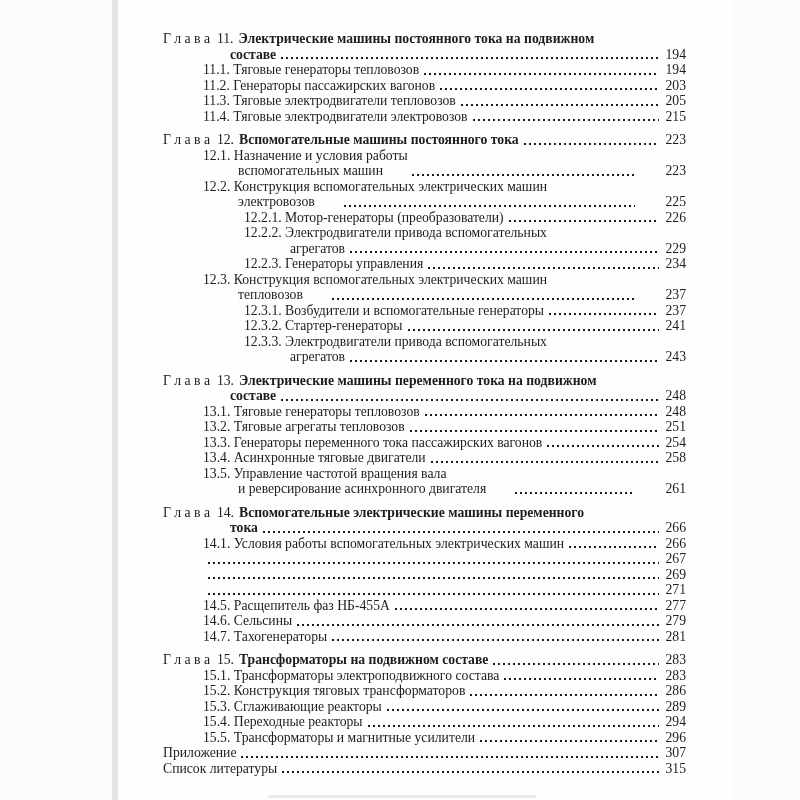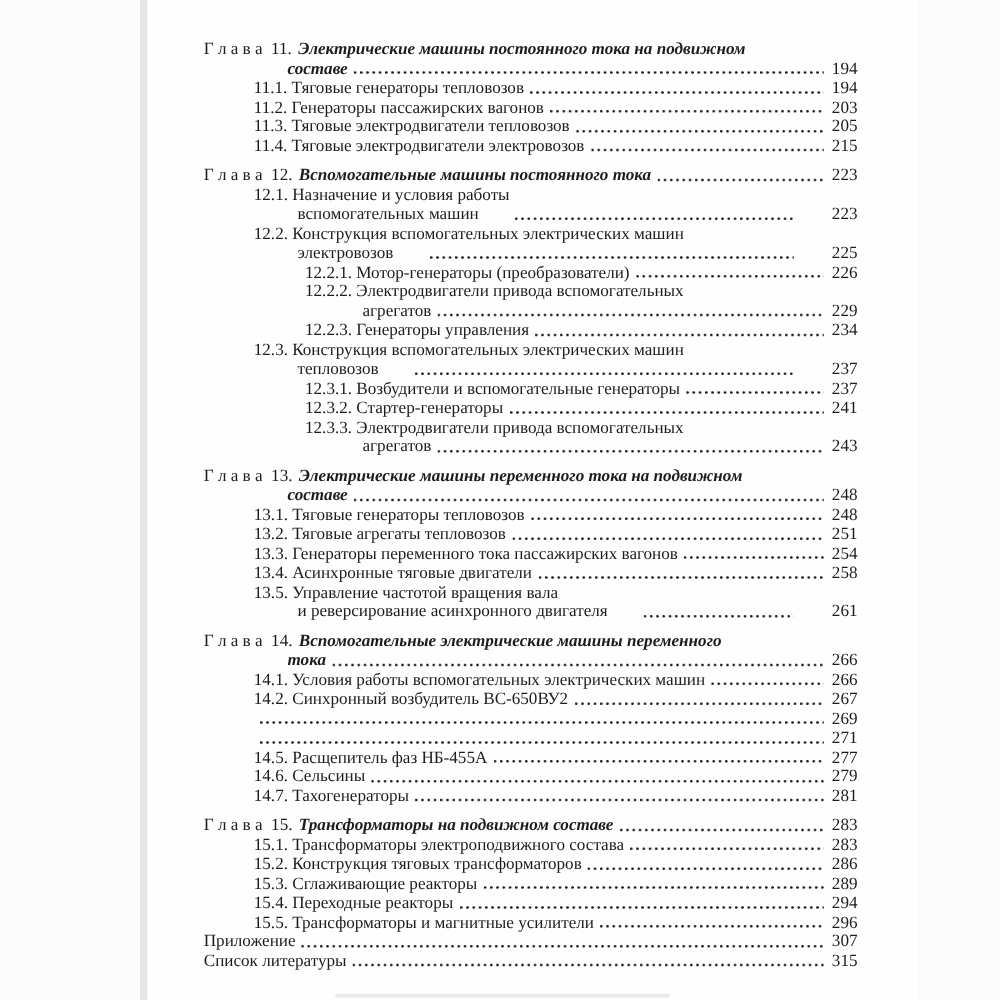--- a/index.html
+++ b/index.html
@@ -33,21 +33,21 @@
   .row { display: flex; align-items: baseline; }
   .row.gap { margin-top: 8px; }
   .ind0 { padding-left: 0; }
   .ind1 { padding-left: 40px; }
   .ind2 { padding-left: 67px; }
   .ind3 { padding-left: 75px; gap: 24px; }
   .ind4 { padding-left: 81px; }
   .ind5 { padding-left: 127px; }
   .prefix { white-space: pre; margin-right: 5px; }
   .txt { white-space: nowrap; }
-  .b { font-weight: bold; font-style: italic; }
+  .b { font-weight: bold; }
   .leader {
     flex: 1; align-self: stretch; position: relative;
     margin: 0 3px 0 5px; min-width: 8px;
   }
   .leader::after {
     content: "";
     position: absolute; left: 0; right: 0; bottom: 3px; height: 2px;
     background-image: radial-gradient(circle at 1px 1px, var(--text, #1c1c1c) 0.8px, rgba(0,0,0,0) 1.2px);
     background-size: 5px 2px;
     background-repeat: repeat-x;
@@ -207,21 +207,20 @@
           <span class="txt b">тока</span>
           <span class="leader"></span>
           <span class="pg">266</span>
         </div>
         <div class="row ind1">
           <span class="txt">14.1. Условия работы вспомогательных электрических машин</span>
           <span class="leader"></span>
           <span class="pg">266</span>
         </div>
         <div class="row ind1">
-          <span class="txt">14.2. Синхронный возбудитель ВС-650ВУ2</span>
           <span class="leader"></span>
           <span class="pg">267</span>
         </div>
         <div class="row ind1">
           <span class="leader"></span>
           <span class="pg">269</span>
         </div>
         <div class="row ind1">
           <span class="leader"></span>
           <span class="pg">271</span>

